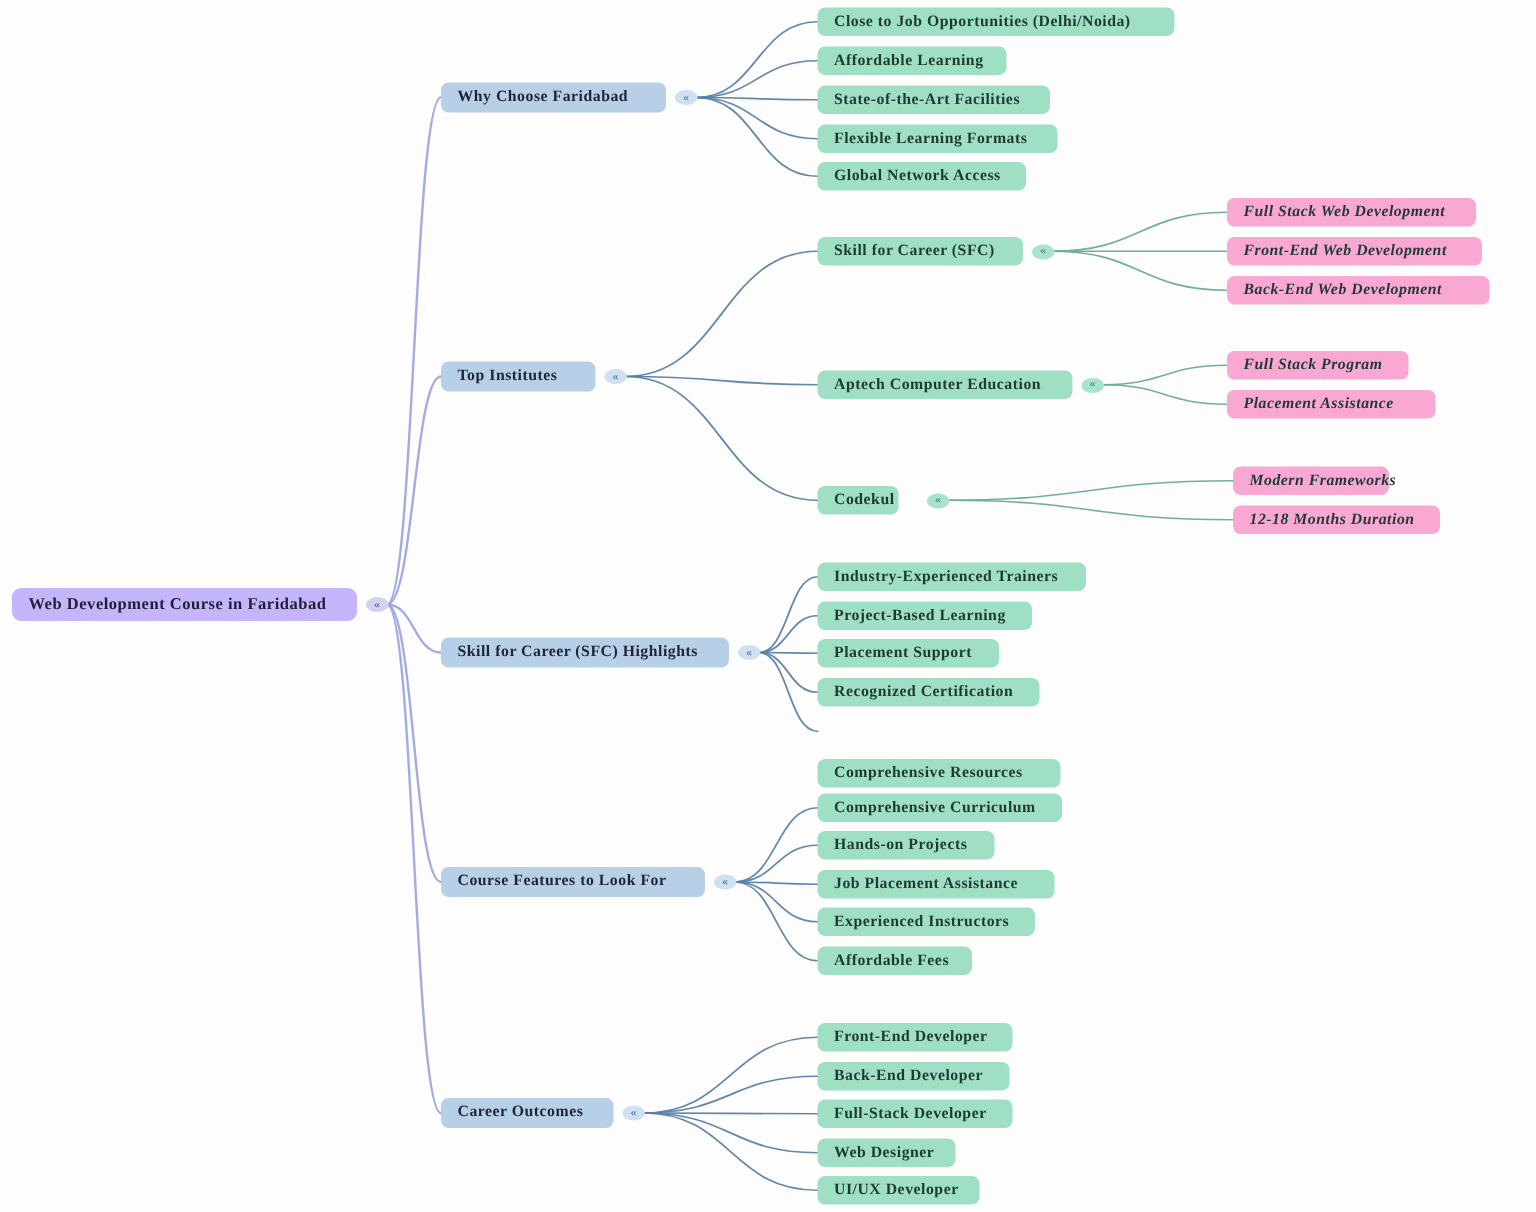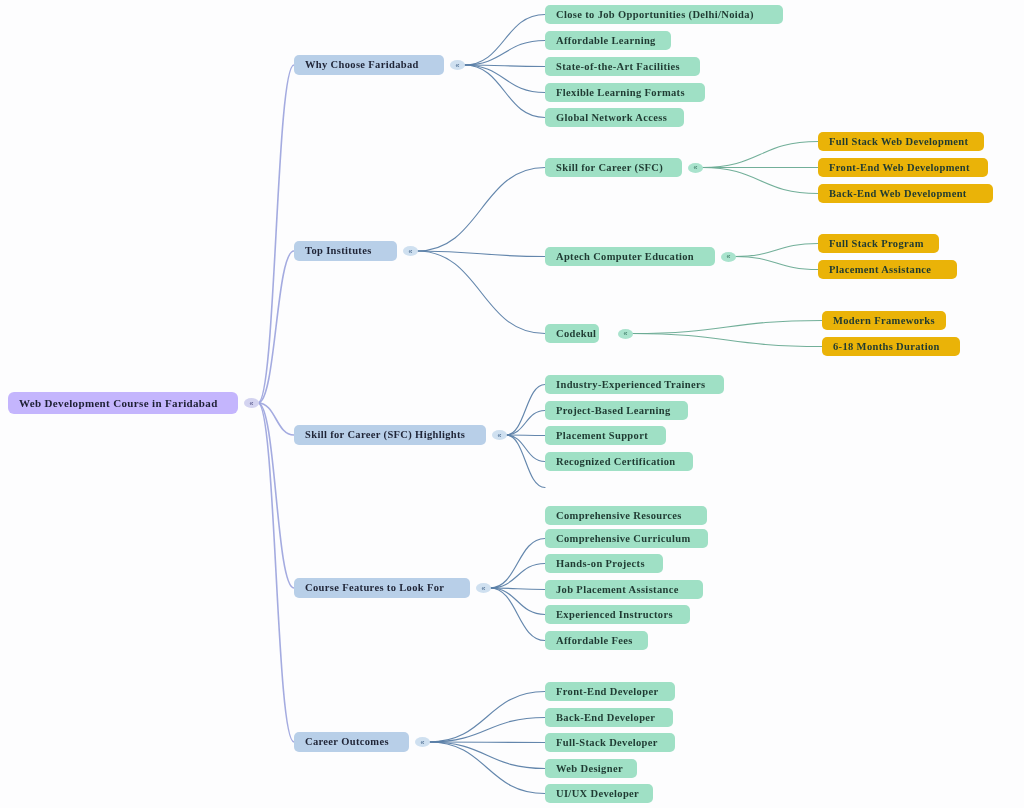--- a/index.html
+++ b/index.html
@@ -55,23 +55,24 @@
     color: #1f2436;
     height: 20px;
     line-height: 20px;
   }
   .node.leaf {
     background: #9fe0c5;
     color: #1f3a32;
     font-weight: bold;
   }
   .node.subleaf {
-    background: #eab308;
+    background: #f9a8d4;
     color: #1f3a32;
     font-weight: bold;
+    font-style: italic;
   }
   .badge {
     position: absolute;
     width: 15px;
     height: 10px;
     border-radius: 50%;
     display: flex;
     align-items: center;
     justify-content: center;
     font-family: "Liberation Sans", sans-serif;
@@ -150,22 +151,22 @@
       <div class="badge leaf-badge" style="left: 688px; top: 162.5px;">«</div>
       <div class="node subleaf" style="left: 818px; top: 132px; width: 166px;">Full Stack Web Development</div>
       <div class="node subleaf" style="left: 818px; top: 158px; width: 170px;">Front-End Web Development</div>
       <div class="node subleaf" style="left: 818px; top: 184px; width: 175px;">Back-End Web Development</div>
       <div class="node leaf" style="left: 545px; top: 247px; width: 170px;">Aptech Computer Education</div>
       <div class="badge leaf-badge" style="left: 721px; top: 251.5px;">«</div>
       <div class="node subleaf" style="left: 818px; top: 234px; width: 121px;">Full Stack Program</div>
       <div class="node subleaf" style="left: 818px; top: 260px; width: 139px;">Placement Assistance</div>
       <div class="node leaf" style="left: 545px; top: 324px; width: 54px;">Codekul</div>
       <div class="badge leaf-badge" style="left: 618px; top: 328.5px;">«</div>
-      <div class="node subleaf" style="left: 822px; top: 311px; width: 124px;">Modern Frameworks</div>
-      <div class="node subleaf" style="left: 822px; top: 337px; width: 138px;">6-18 Months Duration</div>
+      <div class="node subleaf" style="left: 822px; top: 311px; width: 104px;">Modern Frameworks</div>
+      <div class="node subleaf" style="left: 822px; top: 337px; width: 138px;">12-18 Months Duration</div>
       <div class="node branch" style="left: 294px; top: 425px; width: 192px;">Skill for Career (SFC) Highlights</div>
       <div class="badge branch-badge" style="left: 492px; top: 430px;">«</div>
       <div class="node leaf" style="left: 545px; top: 375px; width: 179px;">Industry-Experienced Trainers</div>
       <div class="node leaf" style="left: 545px; top: 401px; width: 143px;">Project-Based Learning</div>
       <div class="node leaf" style="left: 545px; top: 426px; width: 121px;">Placement Support</div>
       <div class="node leaf" style="left: 545px; top: 452px; width: 148px; text-align: center;">Recognized Certification</div>
       <div class="node leaf" style="left: 545px; top: 478px; width: 162px; margin-top: 28px;">Comprehensive Resources</div>
       <div class="node branch" style="left: 294px; top: 578px; width: 176px;">Course Features to Look For</div>
       <div class="badge branch-badge" style="left: 476px; top: 583px;">«</div>
       <div class="node leaf" style="left: 545px; top: 529px; width: 163px;">Comprehensive Curriculum</div>

